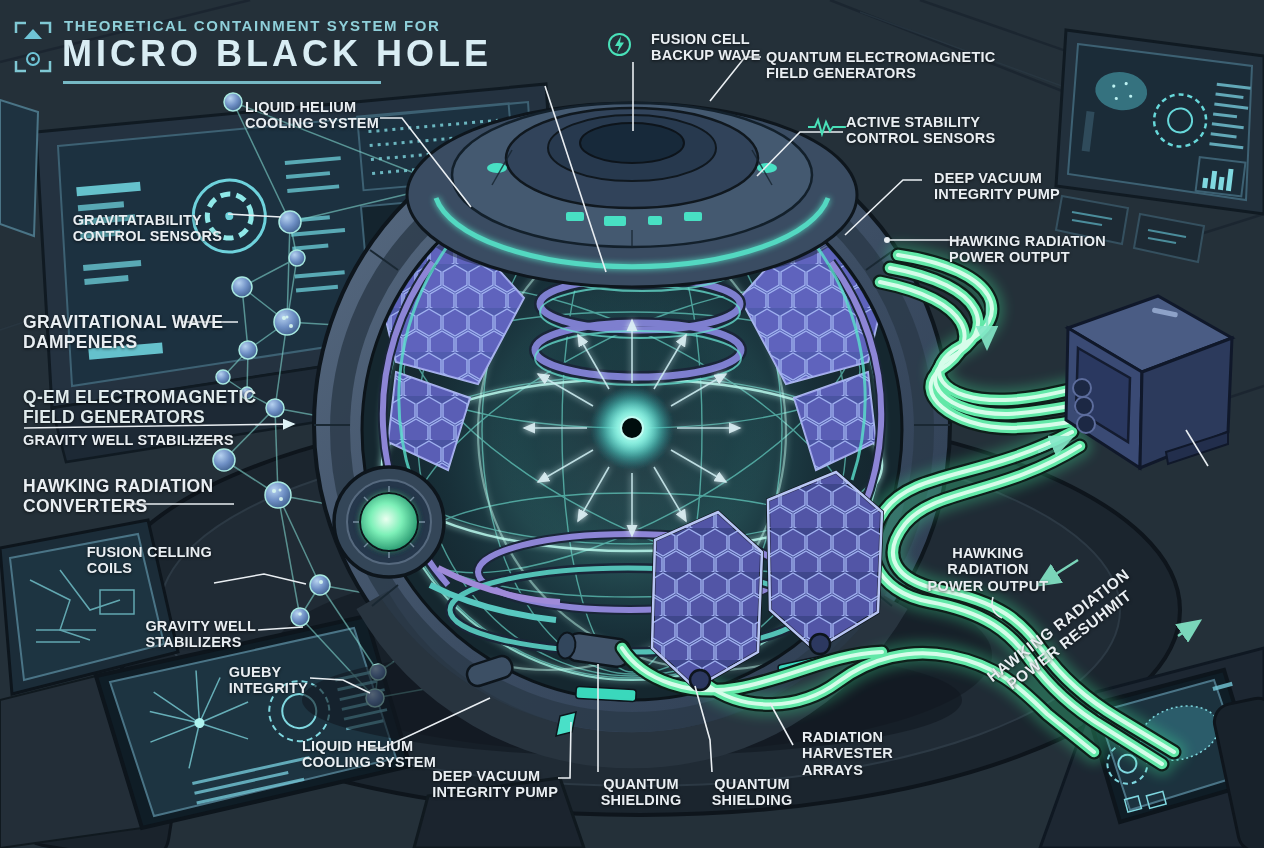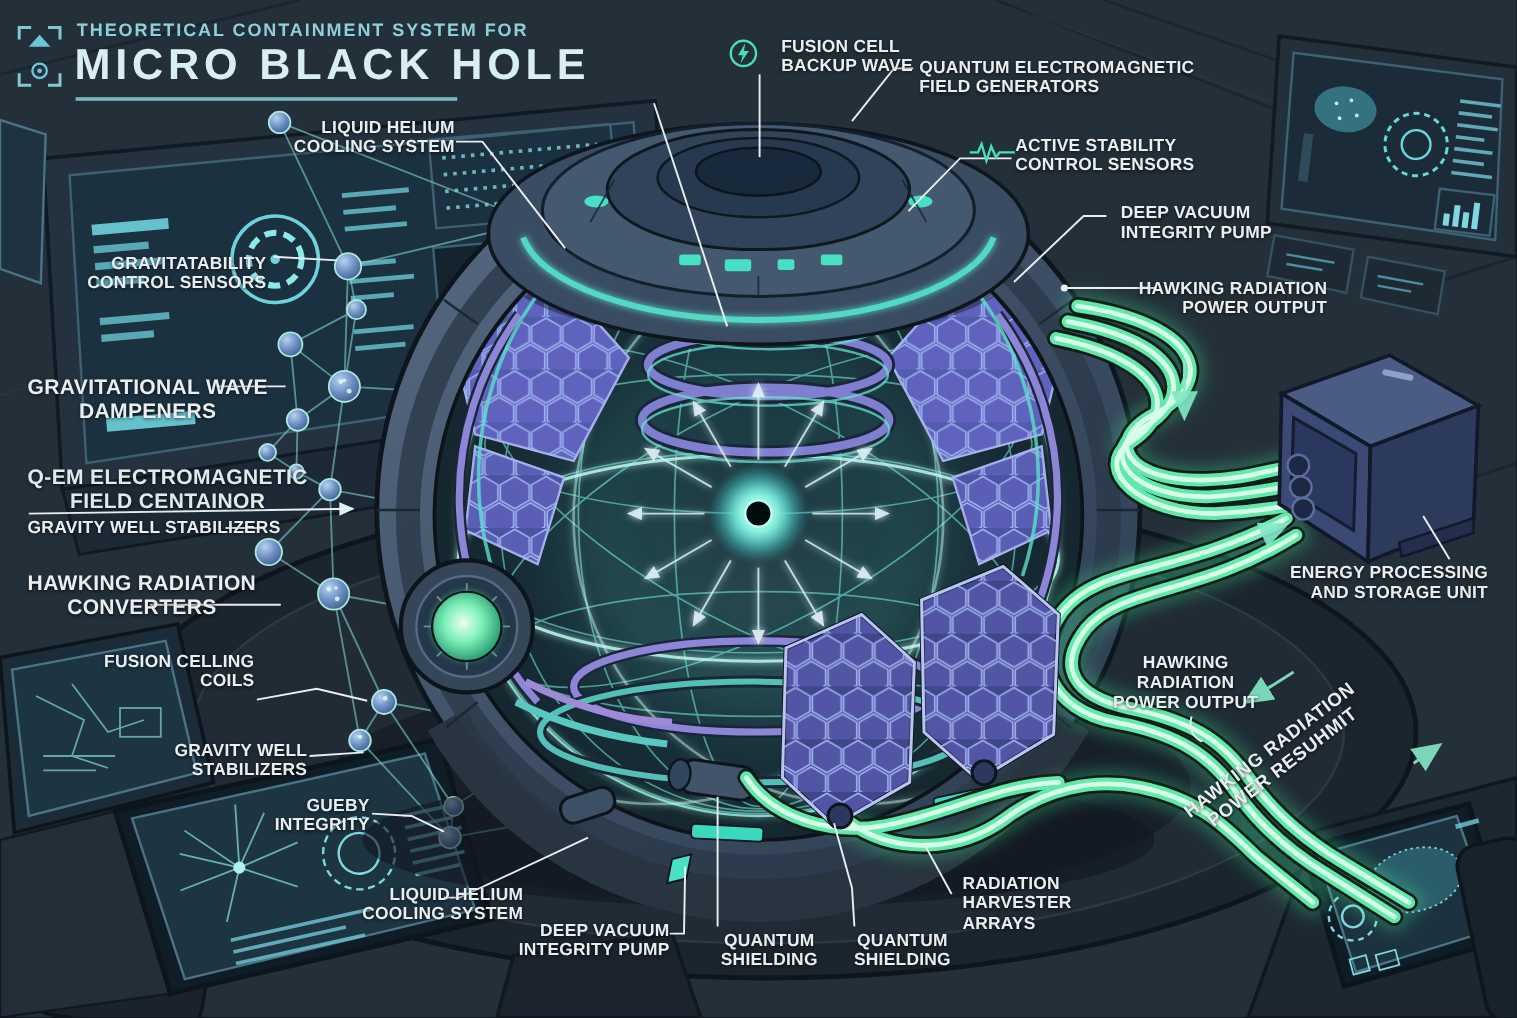--- a/index.html
+++ b/index.html
@@ -1,24 +1,24 @@
 <!DOCTYPE html>
 <html><head>
 <meta charset="utf-8">
 <style>
   html,body{margin:0;padding:0;background:#10161c;}
   #stage{position:relative;width:1264px;height:848px;overflow:hidden;
-         background:#000000;font-family:"Liberation Sans","DejaVu Sans",sans-serif;}
+         background:#0c4a6e;font-family:"Liberation Sans","DejaVu Sans",sans-serif;}
   #scene{position:absolute;left:0;top:0;}
   
   .callout{position:absolute;color:#e9eef2;font-size:14.5px;line-height:1.13;font-weight:700;
            letter-spacing:.2px;white-space:pre-line;text-shadow:0 1px 3px rgba(0,0,0,.65);}
-  .callout.right{text-align:right;}
+  .callout.right{}
   .callout.center{text-align:center;}
-  .callout.big{font-size:17.5px;letter-spacing:.3px;text-align:center;}
+  .callout.big{font-size:17.5px;letter-spacing:.3px;}
   .callout.soft{color:#dfeaec;}
   .title-eyebrow{position:absolute;left:64px;top:17px;color:#8fd0da;font-size:15px;
                  font-weight:700;letter-spacing:1.6px;}
   .title-main{position:absolute;left:62px;top:33px;color:#d9edf4;font-size:36px;
               font-weight:700;letter-spacing:4px;text-align:right;}
   .title-underline{position:absolute;left:63px;top:81px;width:318px;height:3px;
                    background:#7fc8d4;opacity:.9;}
   .diagonal{transform:rotate(-37.5deg);transform-origin:center;}
   .icon-abs{position:absolute;}
 </style>
@@ -604,21 +604,21 @@
 CONTROL SENSORS</div>
 <div class="callout" style="left:934px;top:170px">DEEP VACUUM
 INTEGRITY PUMP</div>
 <div class="callout right" style="right:158px;top:233px">HAWKING RADIATION
 POWER OUTPUT</div>
 <div class="callout right" style="right:1042px;top:212px">GRAVITATABILITY
 CONTROL SENSORS</div>
 <div class="callout big" style="left:23px;top:313px">GRAVITATIONAL WAVE
 DAMPENERS</div>
 <div class="callout big soft" style="left:23px;top:388px">Q-EM ELECTROMAGNETIC
-FIELD CENTAINOR</div>
+FIELD GENERATORS</div>
 <div class="callout" style="left:23px;top:432px">GRAVITY WELL STABILIZERS</div>
 <div class="callout big" style="left:23px;top:477px">HAWKING RADIATION
 CONVERTERS</div>
 <div class="callout right" style="right:1052px;top:544px">FUSION CELLING
 COILS</div>
 <div class="callout right" style="right:1008px;top:618px">GRAVITY WELL
 STABILIZERS</div>
 <div class="callout right" style="right:956px;top:664px">GUEBY
 INTEGRITY</div>
 <div class="callout right" style="right:828px;top:738px">LIQUID HELIUM
@@ -630,16 +630,14 @@
 <div class="callout center" style="left:702px;top:776px;width:100px">QUANTUM
 SHIELDING</div>
 <div class="callout" style="left:802px;top:729px">RADIATION
 HARVESTER
 ARRAYS</div>
 <div class="callout center" style="left:908px;top:545px;width:160px">HAWKING
 RADIATION
 POWER OUTPUT</div>
 <div class="callout center diagonal" style="left:946px;top:615px;width:235px;font-size:15.5px;letter-spacing:.6px">HAWKING RADIATION
 POWER RESUHMIT</div>
-<div class="callout right" style="right:24px;top:470px">ENERGY PROCESSING
-AND STORAGE UNIT</div>
 
 </div>
 
 </body></html>

